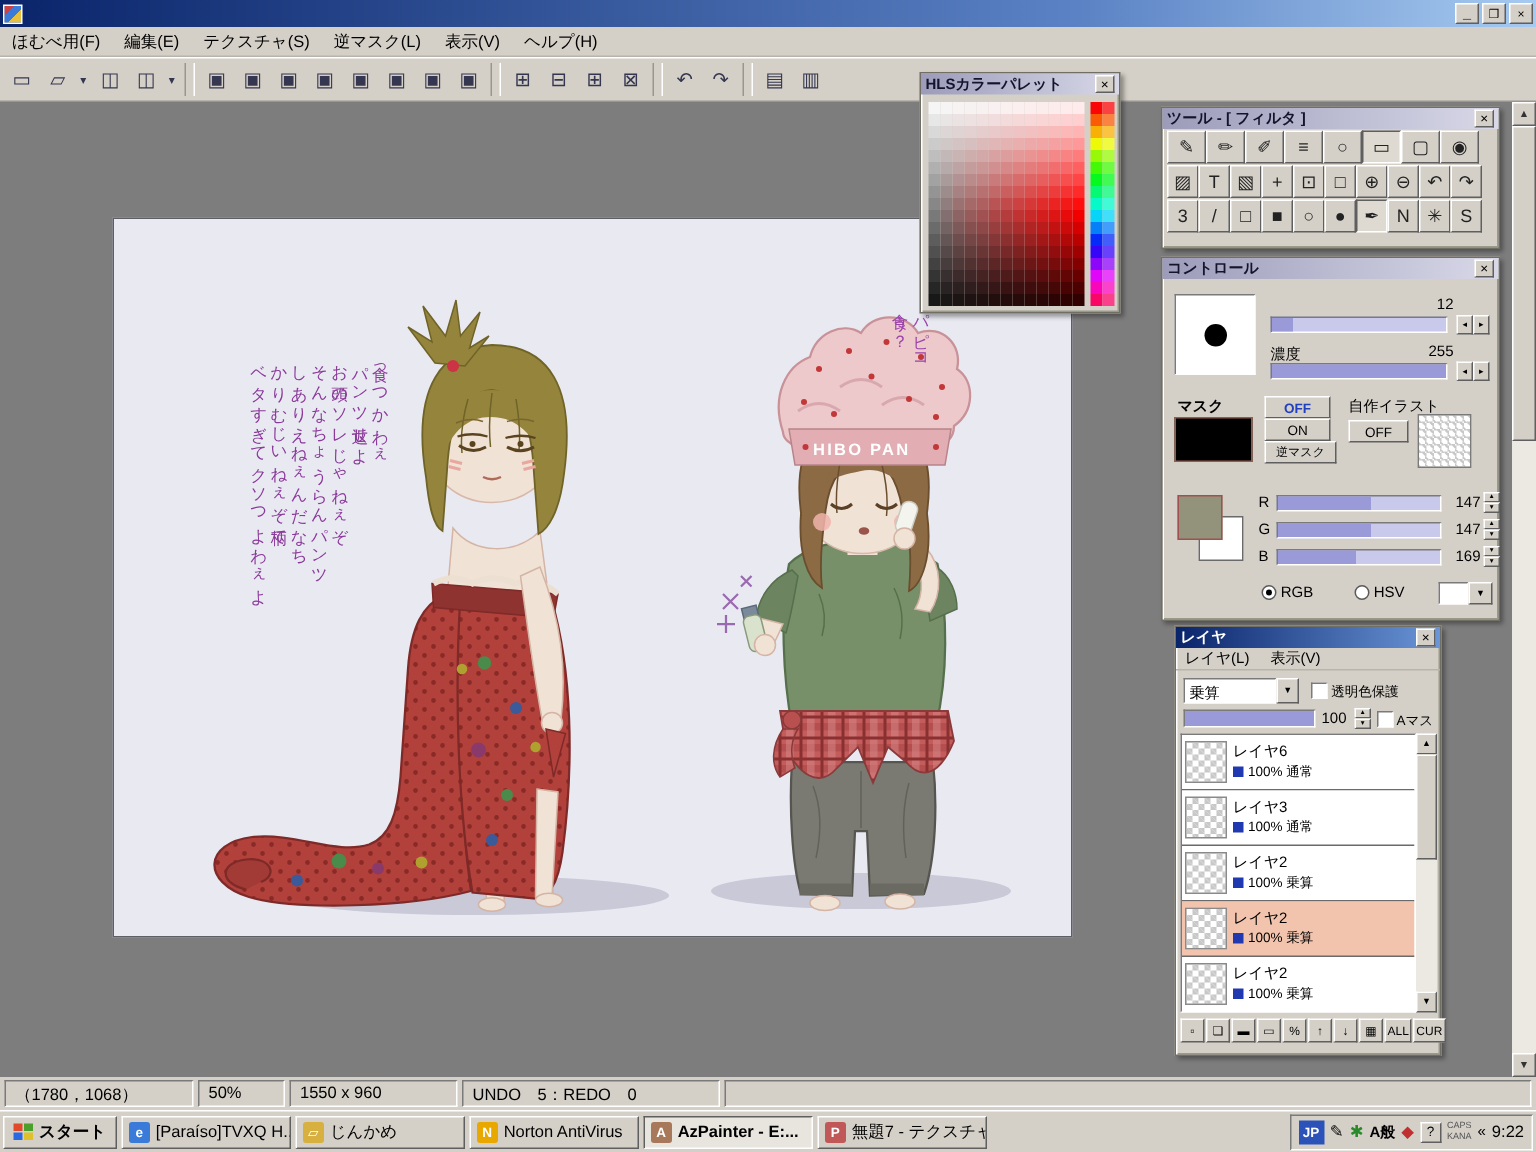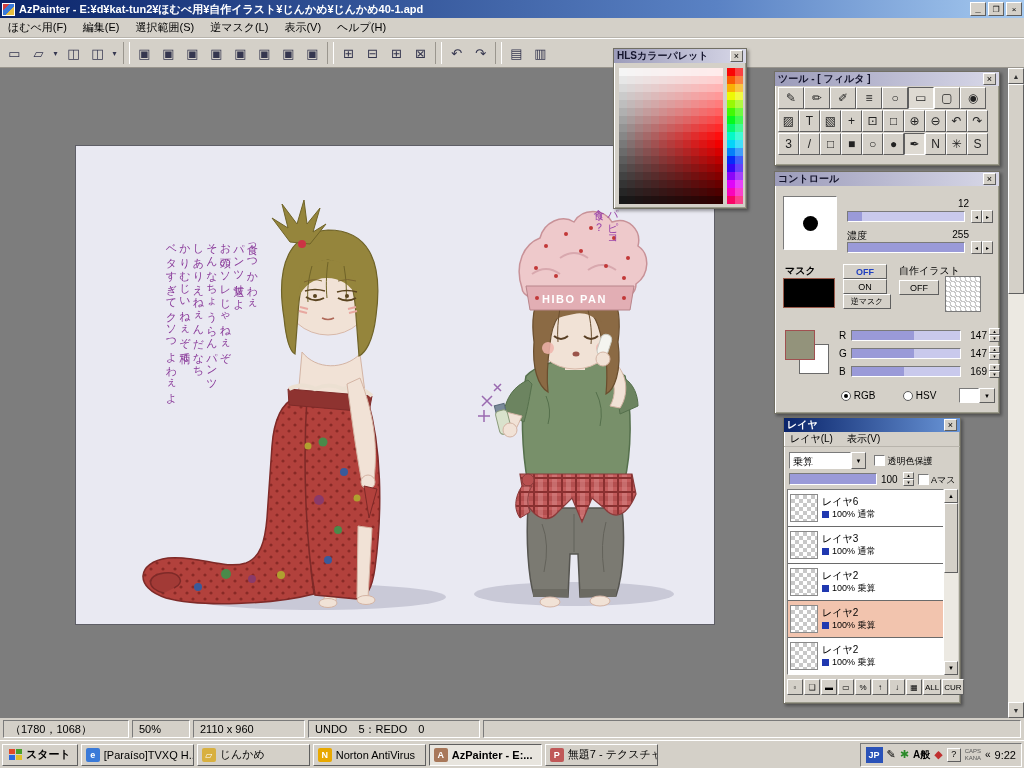--- a/index.html
+++ b/index.html
@@ -90,32 +90,31 @@
   .tray-ic{font-size:11px}
   #caps-kana{display:flex;flex-direction:column;font-size:6px;line-height:7px;color:#555}
 </style>
 </head>
 <body>
 
 <div id="screen">
 
   <div id="titlebar">
     <span class="appicon"></span>
-    <span>AzPainter - E:¥d¥kat-tun2¥ほむべ用¥自作イラスト¥じんかめ¥じんかめ40-1.apd</span>
     <span style="margin-left:auto;display:flex">
       <button class="cap-btn raised">＿</button>
       <button class="cap-btn raised">❐</button>
       <button class="cap-btn raised">×</button>
     </span>
   </div>
 
   <div id="menubar">
       <span class="menu-item">ほむべ用(F)</span>
       <span class="menu-item">編集(E)</span>
-      <span class="menu-item">選択範囲(S)</span>
+      <span class="menu-item">テクスチャ(S)</span>
       <span class="menu-item">逆マスク(L)</span>
       <span class="menu-item">表示(V)</span>
       <span class="menu-item">ヘルプ(H)</span>
     </div>
 
   <div id="toolbar">
       <span class="tb-wrap">
         <button class="tb-btn">▭</button>
       </span>
       <span class="tb-wrap">
@@ -800,21 +799,21 @@
         <button class="raised">↓</button>
         <button class="raised">▦</button>
         <button class="raised">ALL</button>
         <button class="raised">CUR</button>
       </div>
   </div>
 
   <div id="statusbar">
     <span class="status-seg" style="width:126px">（1780，1068）</span>
     <span class="status-seg" style="width:58px">50%</span>
-    <span class="status-seg" style="width:112px">2110 x 960</span>
+    <span class="status-seg" style="width:112px">1550 x 960</span>
     <span class="status-seg" style="width:172px">UNDO　5：REDO　0</span>
     <span class="status-seg" style="flex:1"></span>
   </div>
 
   <div id="taskbar">
     <button id="start-btn" class="raised">
       <span class="winflag">
         <i style="background:#e04a2a"></i>
           <i style="background:#4aa02a"></i>
           <i style="background:#2a6ae0"></i>

